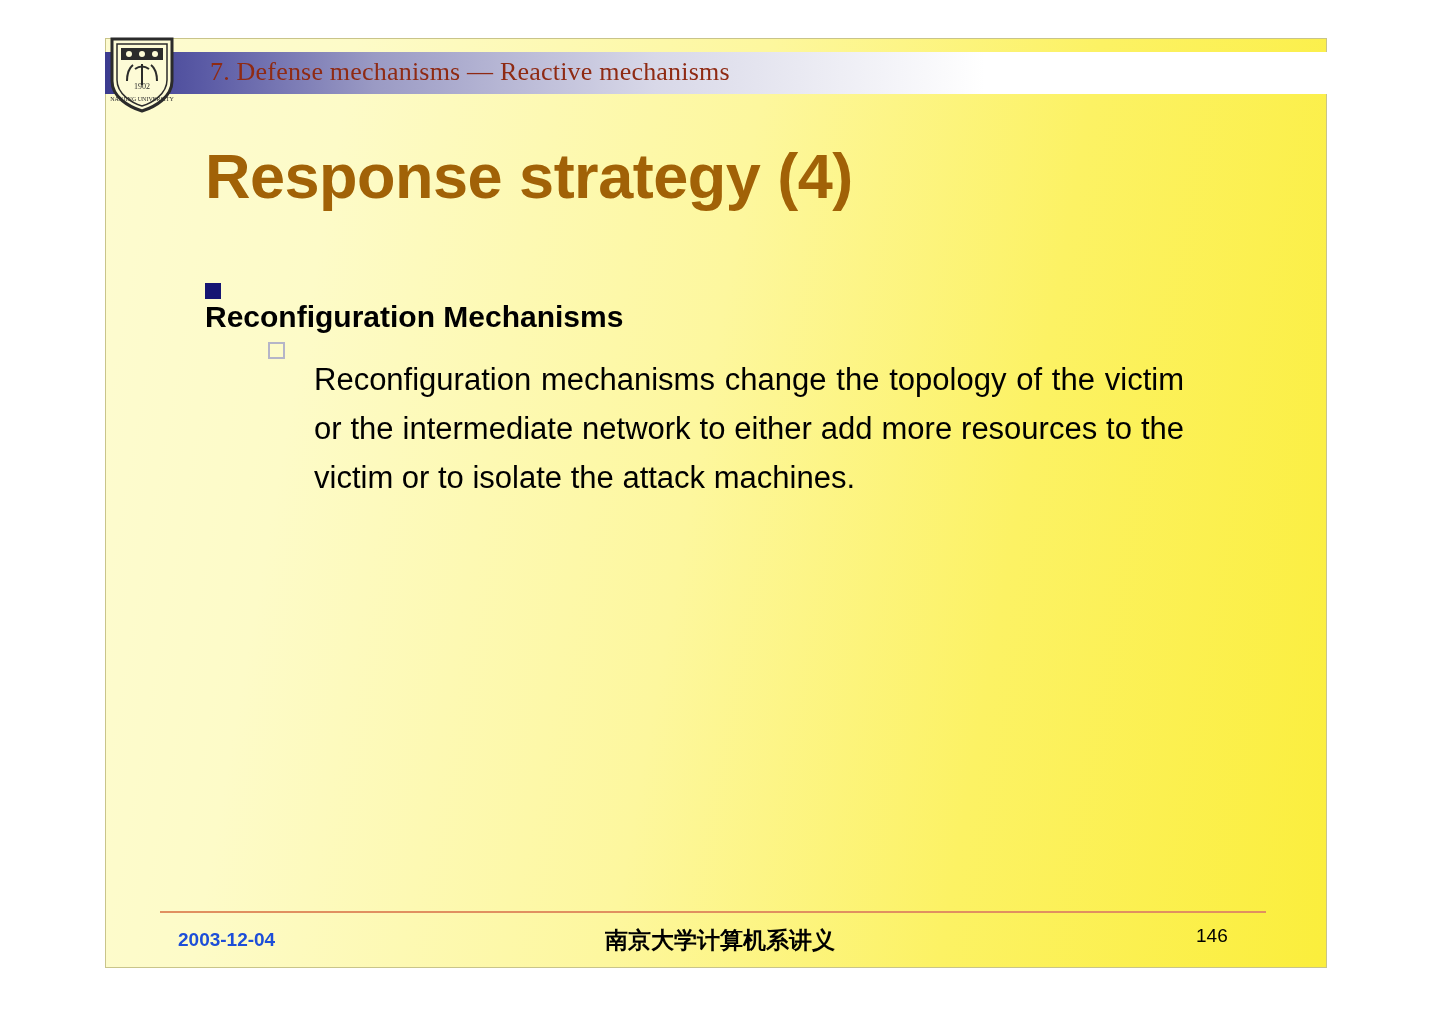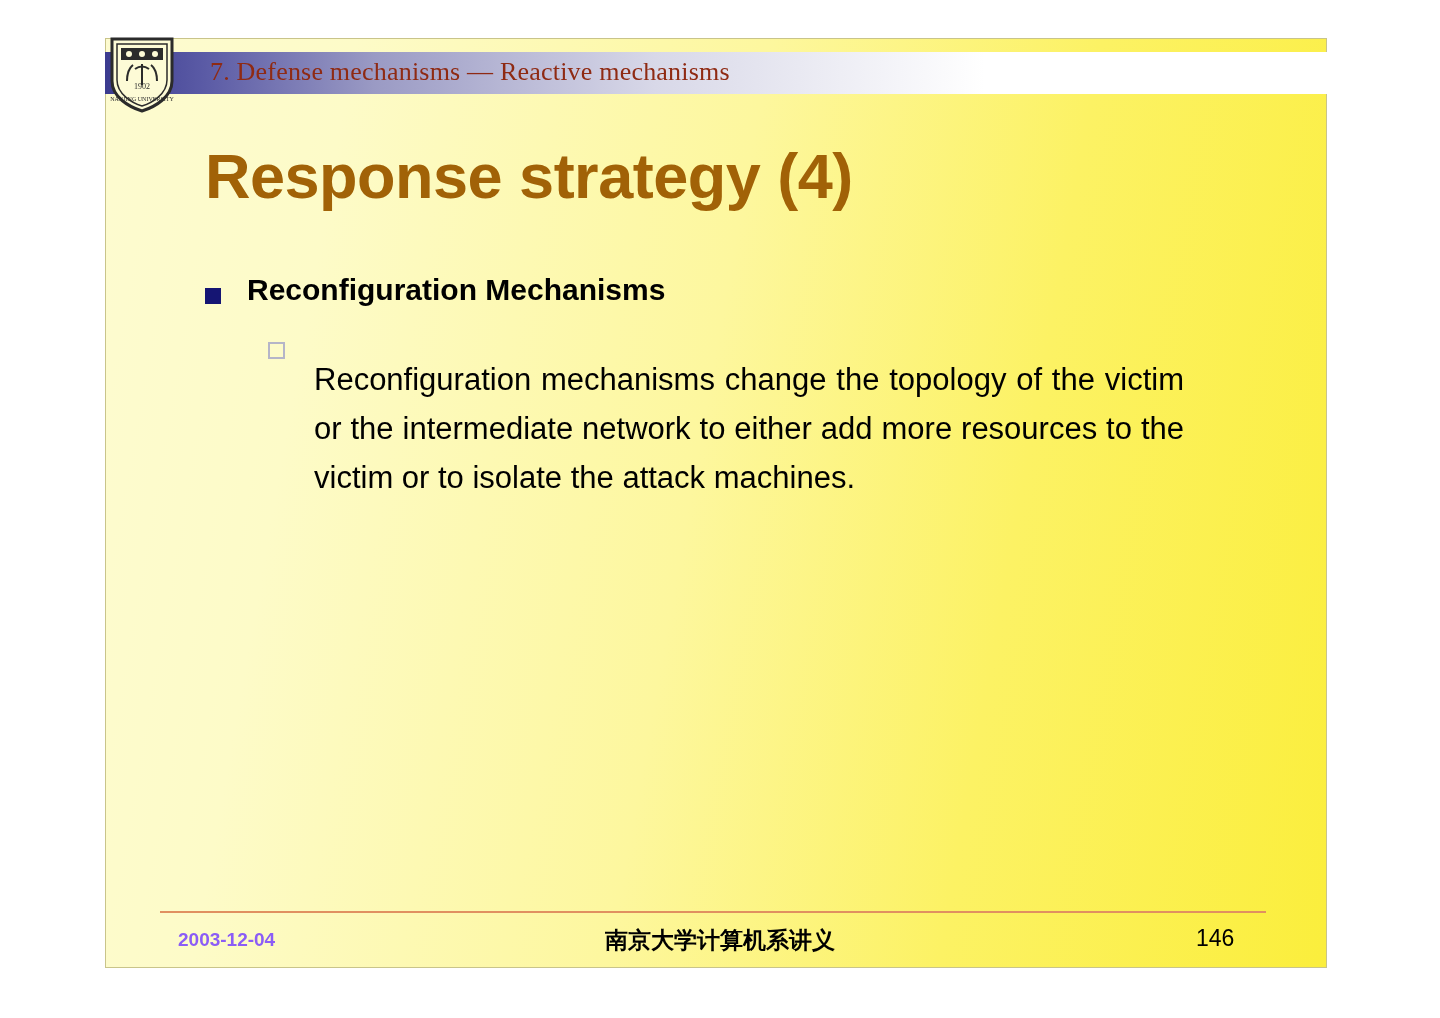--- a/index.html
+++ b/index.html
@@ -69,21 +69,22 @@
     white-space: nowrap;
   }
 
   
   .bullet-l1 {
     position: absolute;
     left: 205px;
     top: 272px;
     width: 1000px;
     display: flex;
-    align-items: center;
+    align-items: flex-start;
+    flex-direction: column;
   }
   .bullet-l1 .marker {
     width: 16px;
     height: 16px;
     background: #151573;
     margin-top: 11px;
     margin-right: 26px;
     flex: 0 0 auto;
   }
   .bullet-l1 .text {
@@ -129,40 +130,40 @@
     width: 1106px;
     height: 2px;
     background: #e09060;
   }
   .footer-date {
     position: absolute;
     left: 178px;
     top: 929px;
     font-size: 19px;
     font-weight: bold;
-    color: #8b5cf6;
+    color: #1d4ed8;
   }
   .footer-center {
     position: absolute;
     left: 0;
     top: 925px;
     width: 1440px;
     text-align: center;
     font-family: "DejaVu Sans", sans-serif;
     font-size: 23px;
     color: #000000;
     font-weight: bold;
   }
   .footer-page {
     position: absolute;
     left: 1196px;
     top: 925px;
     width: 80px;
     text-align: left;
-    font-size: 23px;
+    font-size: 19px;
     color: #000000;
   }
 </style>
 </head>
 <body>
 
 <div class="slide"></div>
 
 <div class="header-band"></div>
 

